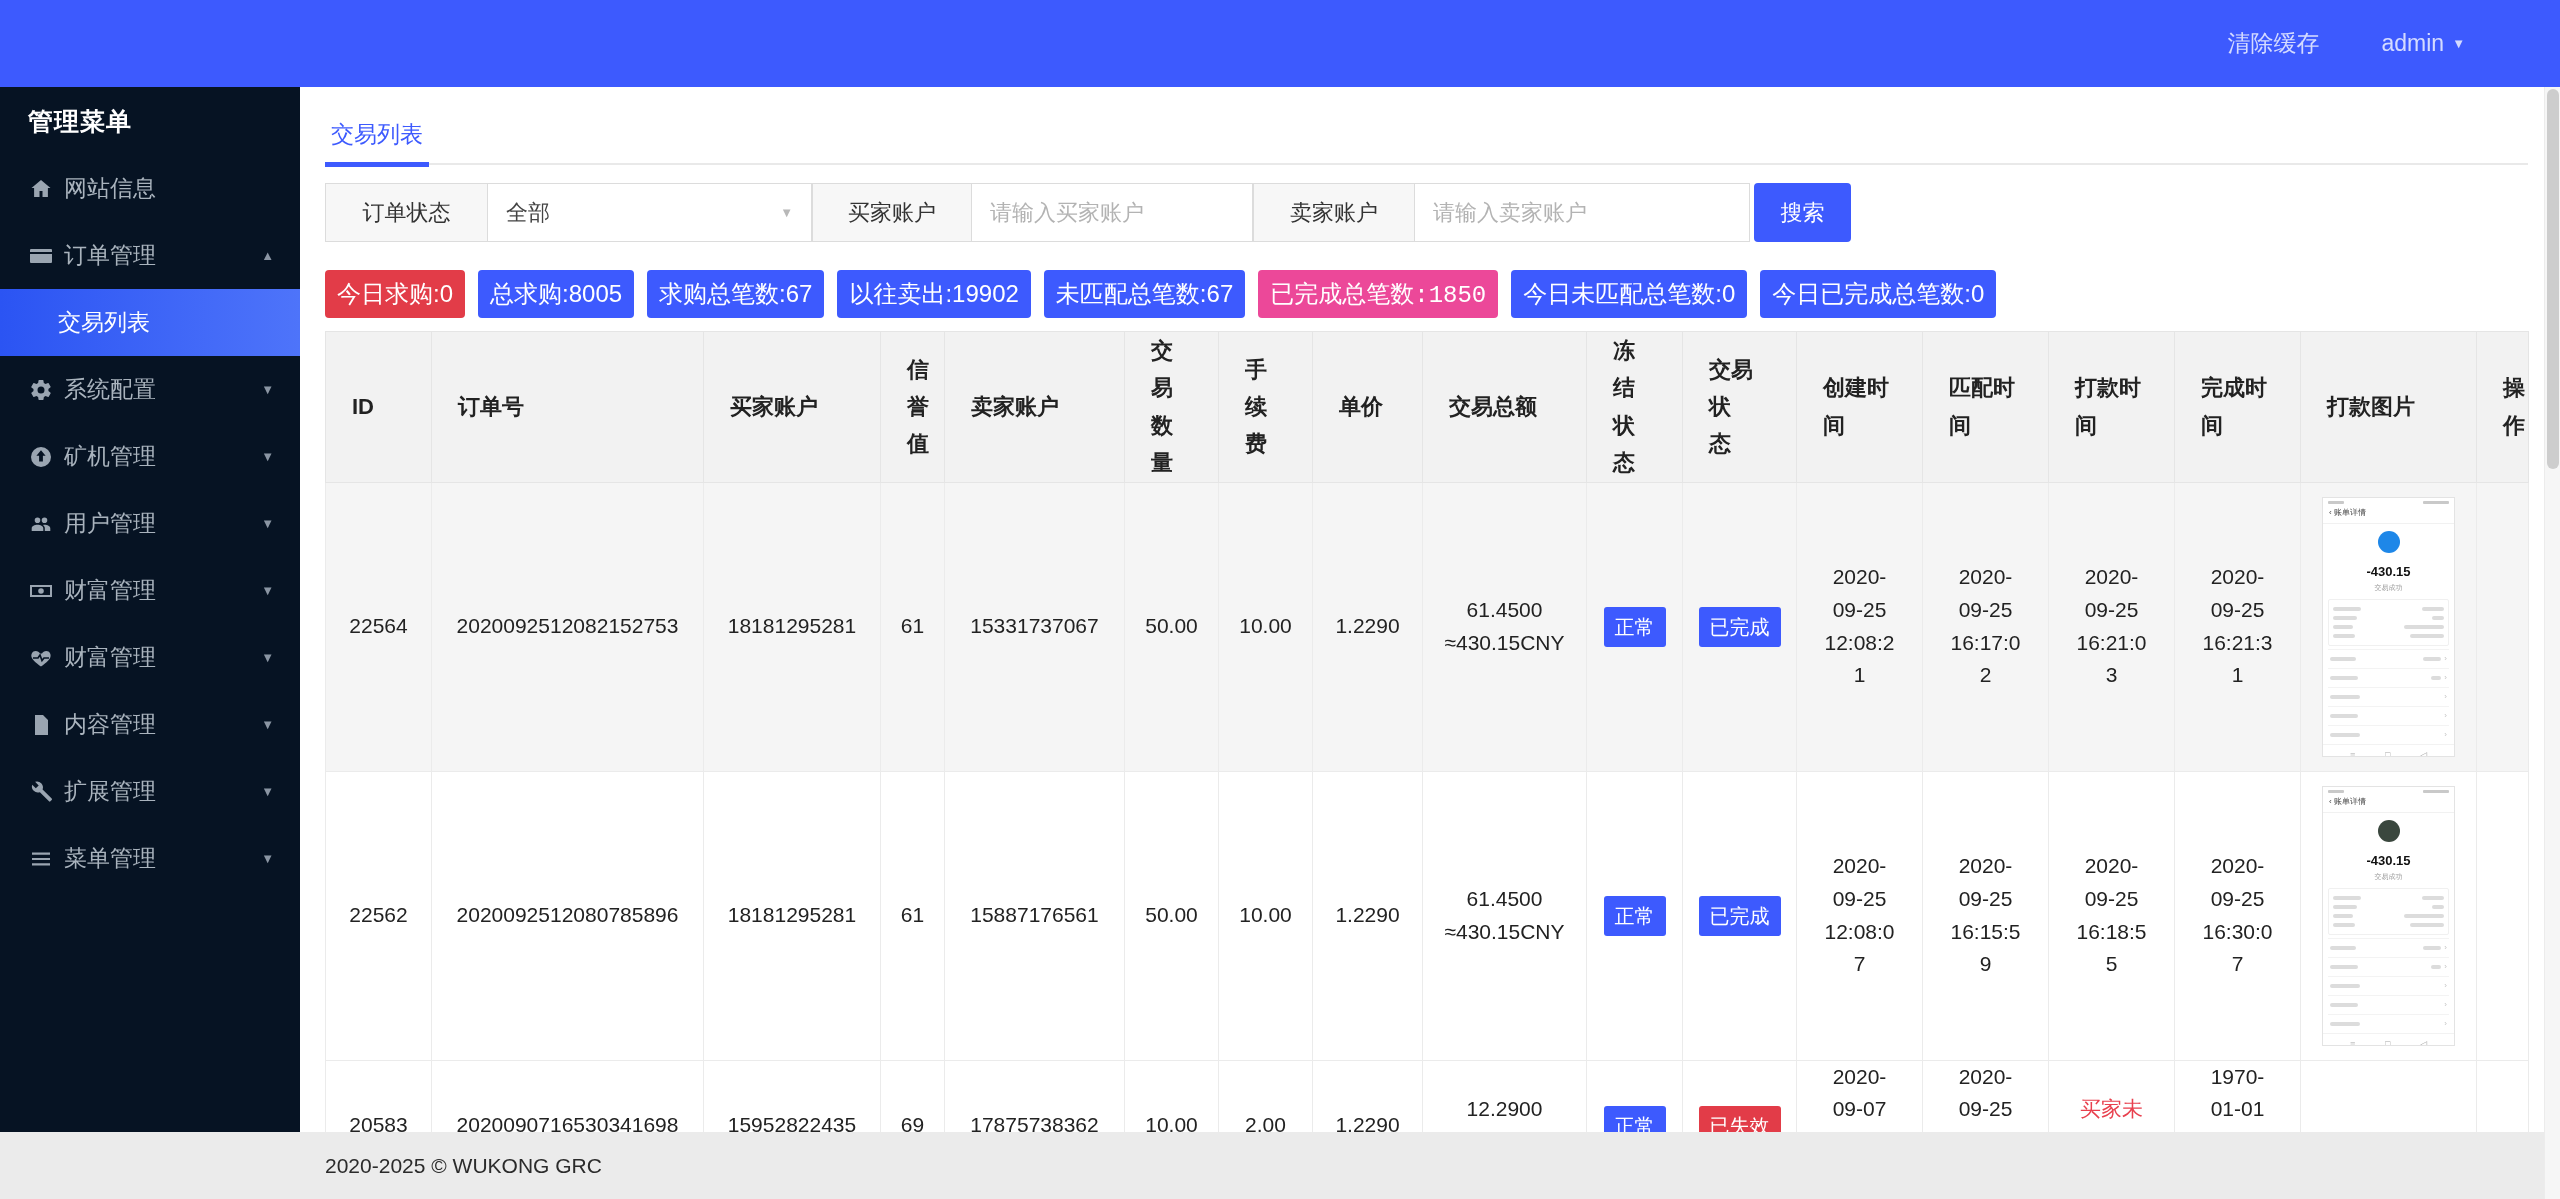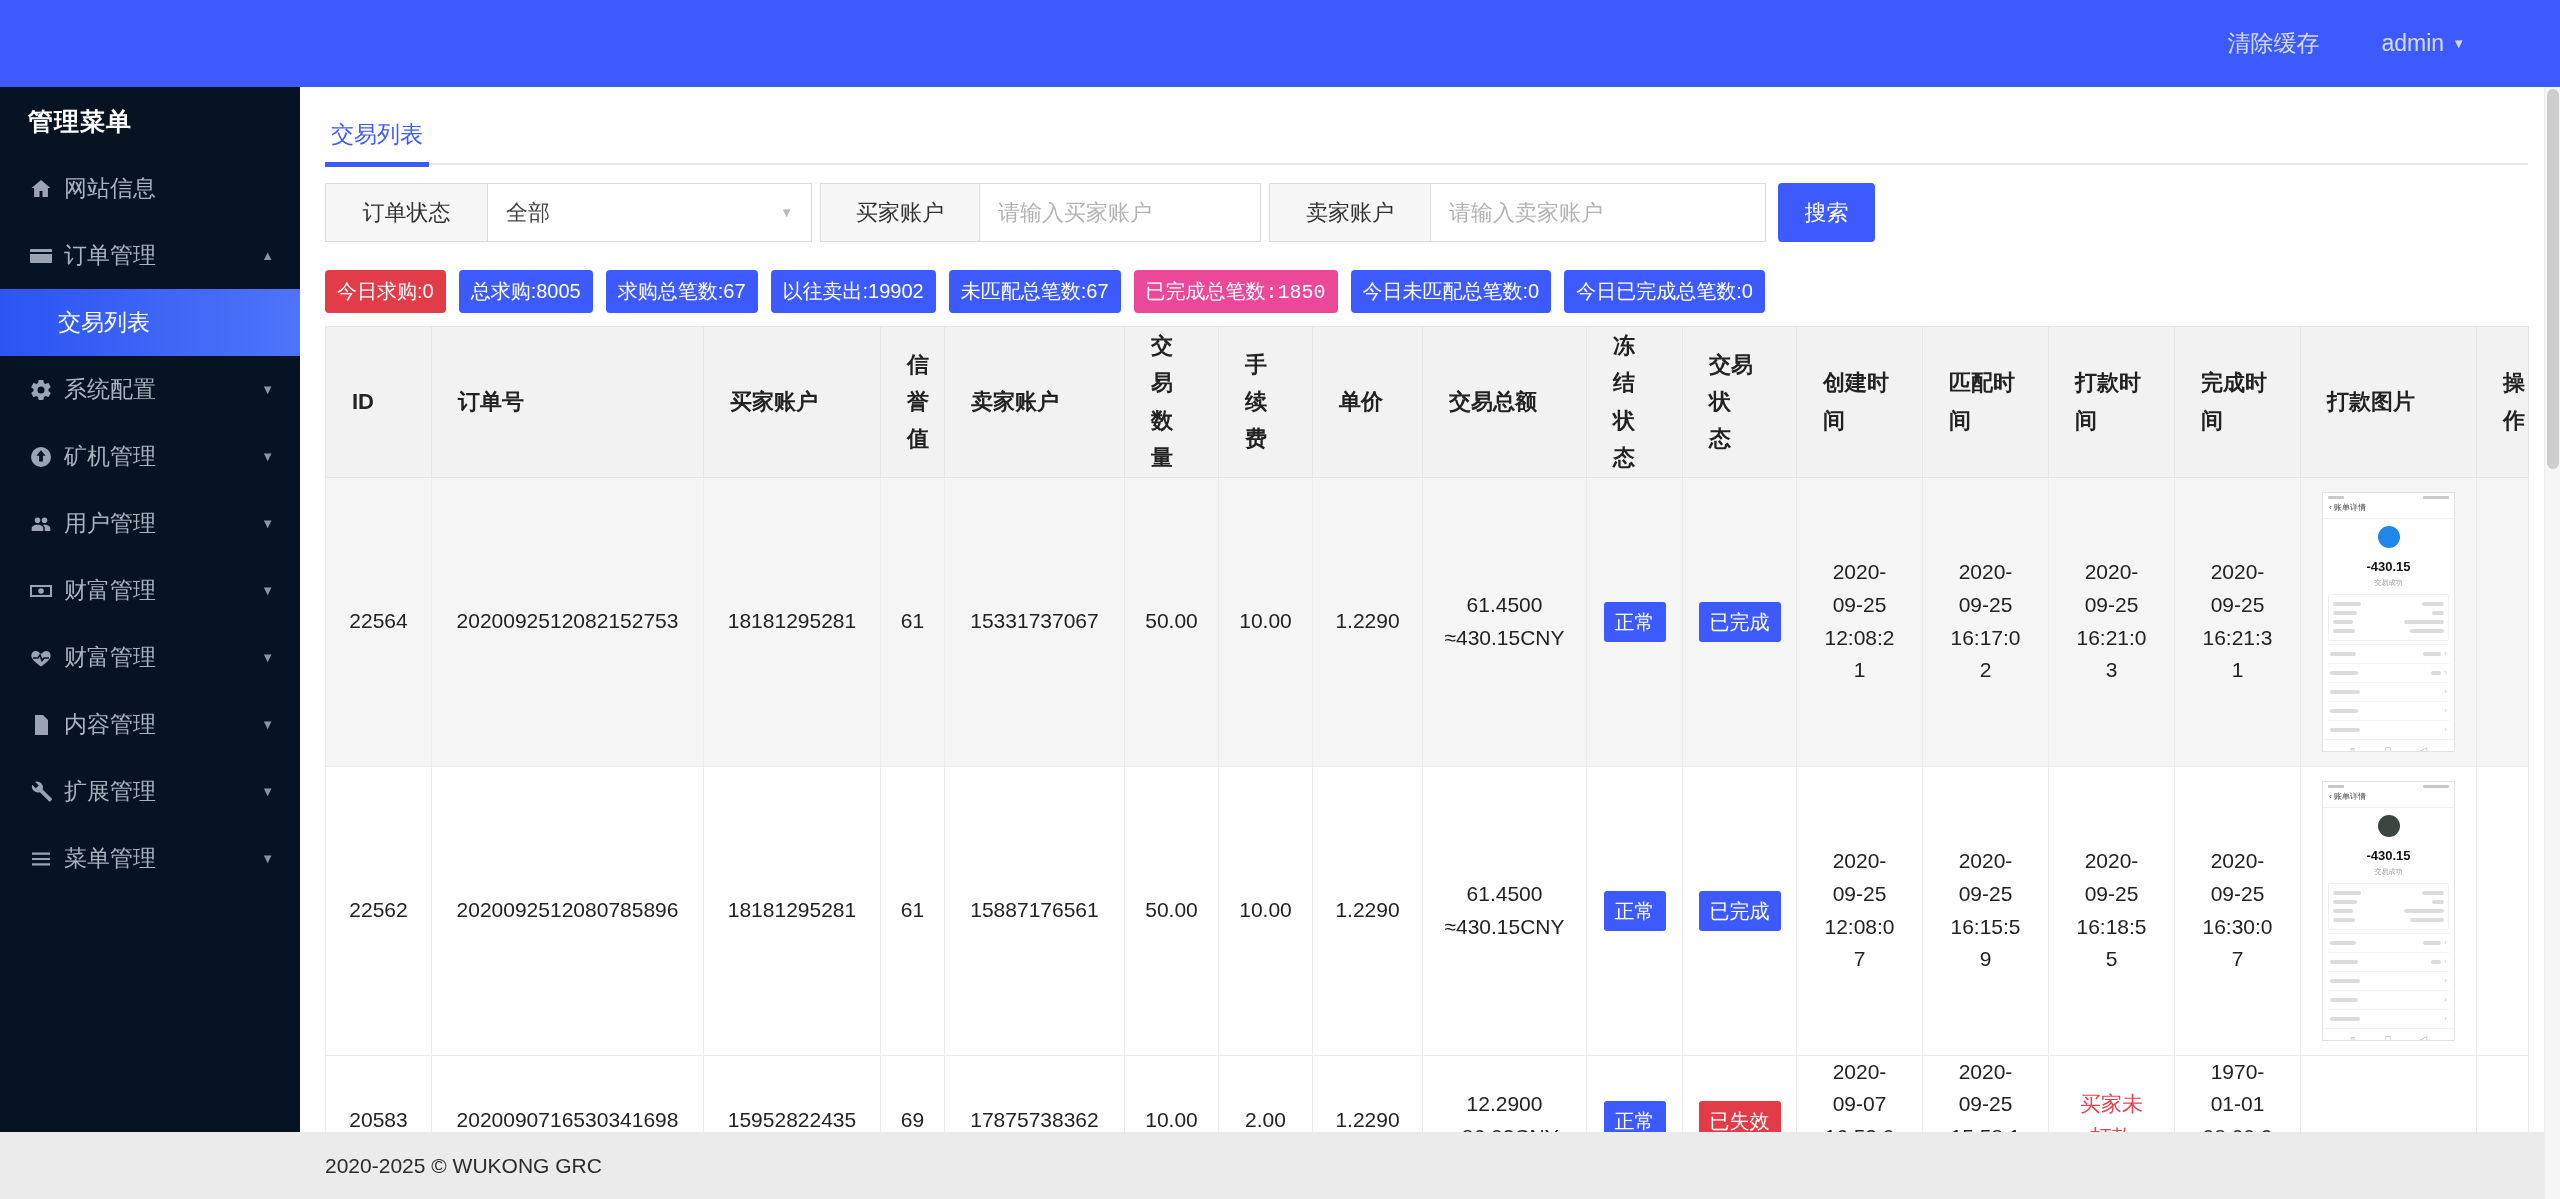--- a/index.html
+++ b/index.html
@@ -29,34 +29,34 @@
   .side-item.child .side-label{margin-left:58px}
 
   
   .main{position:absolute;left:300px;top:87px;width:2260px;height:1045px;background:#fff;padding-left:25px}
   .content{width:2203px}
 
   .tabbar{margin-top:20px;height:58px;border-bottom:2px solid #e9e9e9}
   .tab{display:inline-flex;align-items:center;justify-content:center;height:60px;min-width:104px;
        padding:0 6px;color:var(--accent);font-size:23px;border-bottom:5px solid var(--accent);cursor:pointer}
 
-  .filters{margin-top:18px;display:flex;gap:8px;height:59px}
+  .filters{margin-top:18px;display:flex;gap:0;height:59px}
   .f-group{display:flex;height:59px}
   .f-label{display:flex;align-items:center;justify-content:center;background:#f7f7f7;border:1px solid #dcdcdc;
            font-size:22px;color:#333;white-space:nowrap;height:59px}
   .f-field{margin-left:-1px}
   .f-select{width:325px;height:59px;border:1px solid #dcdcdc;background:#fff;display:flex;align-items:center;
             justify-content:space-between;padding:0 18px;font-size:22px;color:#444;cursor:pointer}
   .f-select .sel-caret{font-size:13px;color:#b8b8b8}
   .f-input{height:59px;border:1px solid #dcdcdc;background:#fff;font-size:22px;color:#333;padding:0 18px;outline:none}
   .f-input::placeholder{color:#b3b3b3}
   .btn-search{width:97px;height:59px;background:var(--accent);border:none;border-radius:4px;color:#fff;font-size:22px;cursor:pointer;margin-left:4px}
 
   .stats{margin-top:28px;display:flex;gap:13px}
-  .stat-badge{display:inline-flex;align-items:center;color:#fff;font-size:20px;padding:8px 12px;border-radius:4px;white-space:nowrap}
+  .stat-badge{display:inline-flex;align-items:center;color:#fff;font-size:24px;padding:8px 12px;border-radius:4px;white-space:nowrap}
 
   .table-wrap{margin-top:13px}
   table{border-collapse:collapse;table-layout:fixed;width:2203px}
   th{background:#f2f2f2;font-size:22px;font-weight:bold;color:#222;text-align:left;vertical-align:middle;
      padding:0 26px;height:117px;white-space:pre-line;line-height:1.7;border:1px solid #e5e5e5}
   td{font-size:21px;color:#222;text-align:center;vertical-align:middle;border:1px solid #ebebeb;
      padding:6px 12px;line-height:1.55;word-break:normal;overflow-wrap:break-word}
   tr.striped td{background:#f5f5f5}
   td.c-date{padding:0 23px}
   td.c-total{padding:0 14px}

